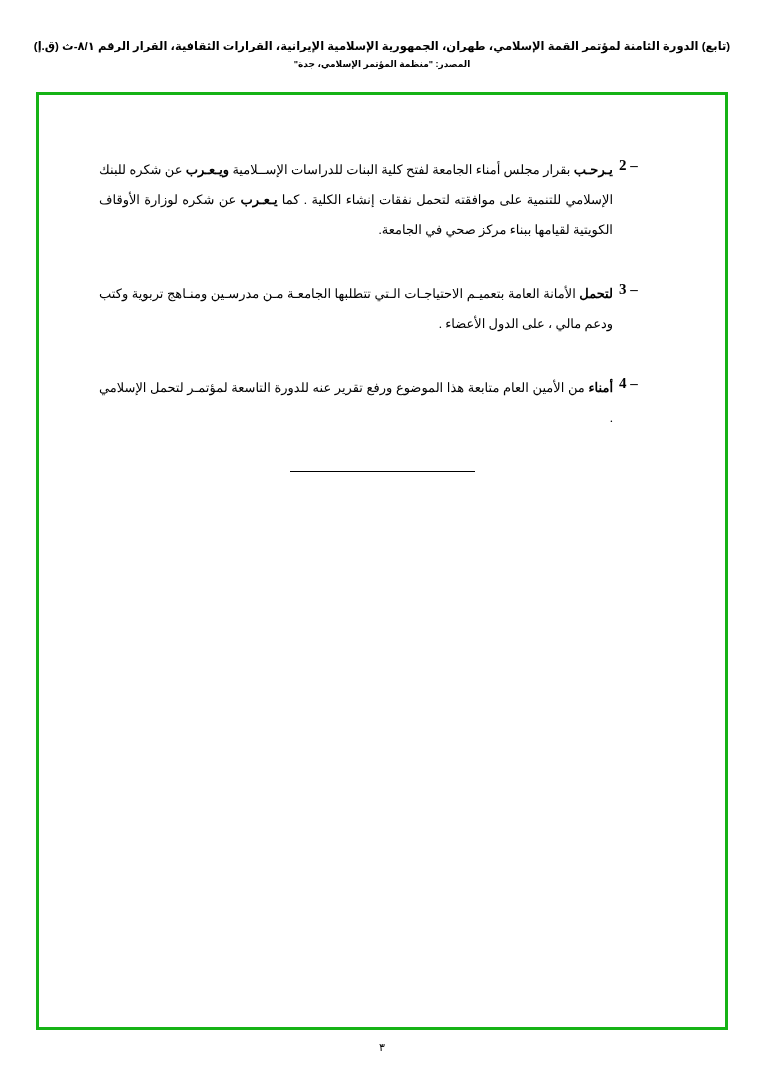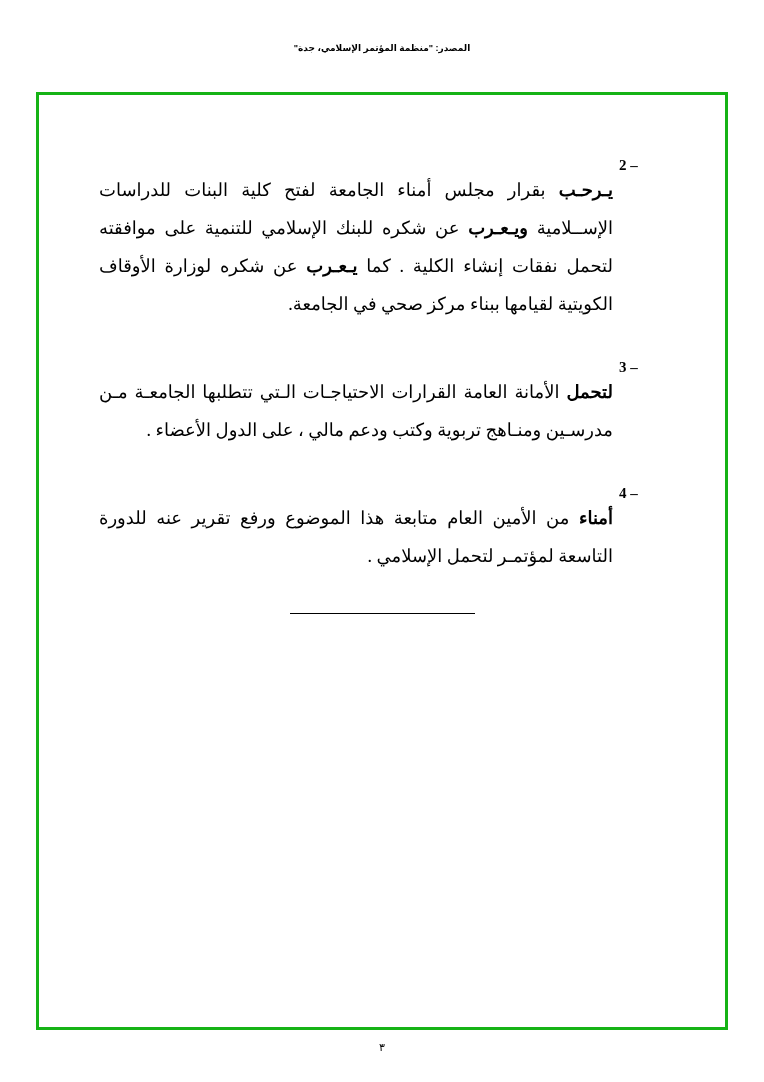--- a/index.html
+++ b/index.html
@@ -73,26 +73,25 @@
     font-size: 15px;
     font-weight: bold;
     text-align: left;
     padding-top: 2px;
     padding-left: 6px;
     direction: ltr;
     unicode-bidi: isolate;
   }
   .clause-body {
     flex: 1 1 auto;
-    font-size: 18px;
-    line-height: 38px;
+    font-size: 13px;
+    line-height: 30px;
     text-align: justify;
     text-align-last: right;
     letter-spacing: 0px;
-    margin-top: 16px;
   }
   .kw {
     font-weight: bold;
     letter-spacing: 1px;
   }
 
   .rule-wrap {
     margin-top: 6px;
     text-align: center;
   }
@@ -112,38 +111,39 @@
     right: 0;
     text-align: center;
     font-family: "Liberation Sans", "DejaVu Sans", sans-serif;
     font-size: 11px;
   }
 </style>
 </head>
 <body>
 
 <div class="header">
+  <div class="header-line1">(تابع) الدورة الثامنة لمؤتمر القمة الإسلامي، طهران، الجمهورية الإسلامية الإيرانية، القرارات الثقافية، القرار الرقم ٨/١-ث (ق.إ)</div>
   <div class="header-line2">المصدر: "منظمة المؤتمر الإسلامي، جدة"</div>
 </div>
 
 <div class="frame">
 
   <div class="content">
 
     <div class="clause">
       <div class="clause-num">2 –</div>
       <div class="clause-body">
         <span class="kw">يـرحـب</span><span> بقرار مجلس أمناء الجامعة لفتح كلية البنات للدراسات الإســلامية </span><span class="kw">ويـعـرب</span><span> عن شكره للبنك الإسلامي للتنمية على موافقته لتحمل نفقات إنشاء الكلية . كما </span><span class="kw">يـعـرب</span><span> عن شكره لوزارة الأوقاف الكويتية لقيامها ببناء مركز صحي في الجامعة.</span>
       </div>
     </div>
 
     <div class="clause" style="margin-top:34px;">
       <div class="clause-num">3 –</div>
       <div class="clause-body">
-        <span class="kw">لتحمل</span><span> الأمانة العامة القرارات الاحتياجـات الـتي تتطلبها الجامعـة مـن مدرسـين ومنـاهج تربوية وكتب ودعم مالي ، على الدول الأعضاء .</span>
+        <span class="kw">لتحمل</span><span> الأمانة العامة بتعميـم الاحتياجـات الـتي تتطلبها الجامعـة مـن مدرسـين ومنـاهج تربوية وكتب ودعم مالي ، على الدول الأعضاء .</span>
       </div>
     </div>
 
     <div class="clause" style="margin-top:34px;">
       <div class="clause-num">4 –</div>
       <div class="clause-body">
         <span class="kw">أمناء</span><span> من الأمين العام متابعة هذا الموضوع ورفع تقرير عنه للدورة التاسعة لمؤتمـر لتحمل الإسلامي .</span>
       </div>
     </div>
 

